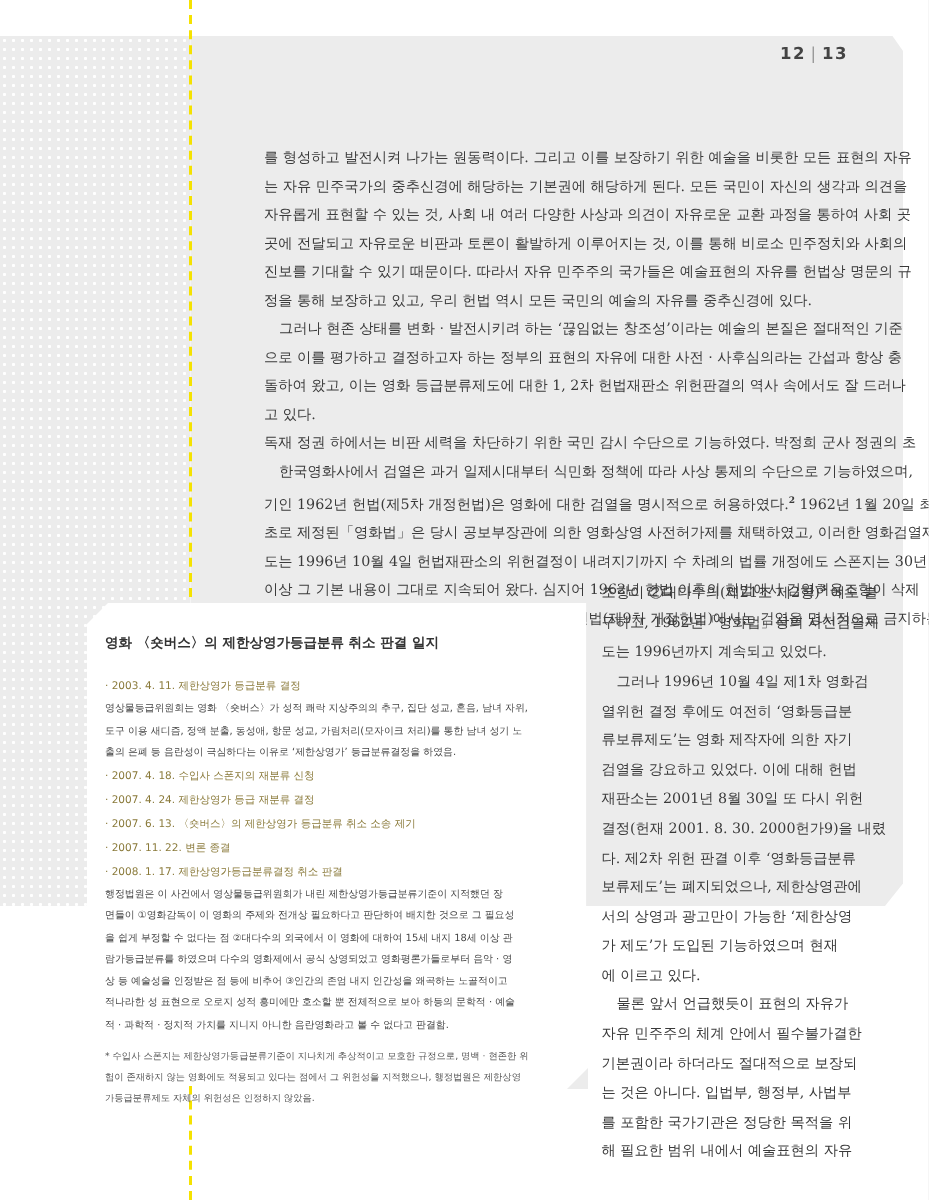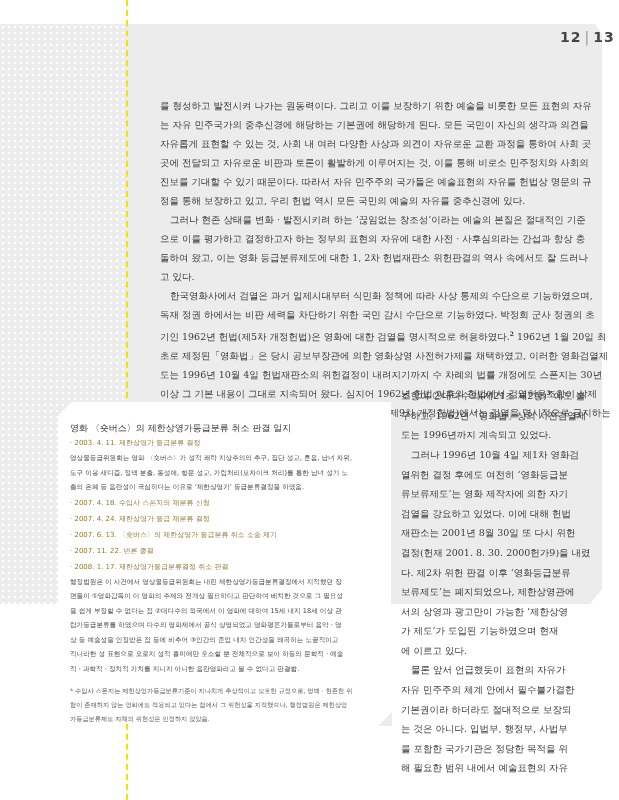--- a/index.html
+++ b/index.html
@@ -7,31 +7,31 @@
          font-family:"DejaVu Serif", serif; color:#3a3a3a; }
   .dots { position:absolute; left:0; top:24px; width:127px; height:580px;
           background-color:#ececec;
           background-image: radial-gradient(circle, #ffffff 0.9px, transparent 1.1px);
           background-size:6px 6px; }
   .panel { position:absolute; left:127px; top:24px; width:475px; height:580px; background:#ececec;
            clip-path: polygon(0 0, 468px 0, 475px 10px, 475px 565px, 463px 580px, 0 580px); }
   .yline { position:absolute; left:126px; top:0; height:800px; width:0;
            border-left:2px dashed #f5e200; }
   .pagenum { position:absolute; left:520px; top:29px; font-family:"DejaVu Sans", sans-serif;
-             font-size:14px; font-weight:bold; color:#444; letter-spacing:1px;margin-left:40px; }
+             font-size:11px; font-weight:bold; color:#444; letter-spacing:1px; }
   .pagenum .sep { color:#999; font-weight:normal; margin:0 3px; }
-  .main { position:absolute; left:160px; top:96px; width:440px; font-size:9.5px; line-height:19px;
+  .main { position:absolute; left:176px; top:96px; width:440px; font-size:9.5px; line-height:19px;
           text-align:justify; }
   .line { white-space:nowrap; display:block; }
   sup { font-size:6px; font-weight:bold; }
   .right { position:absolute; left:401px; top:383px; width:196px; font-size:9.5px; line-height:19.6px; }
   .box { position:absolute; left:58px; top:402px; width:333px; height:322px; background:#ffffff;
          clip-path: polygon(14px 0, 100% 0, 100% 100%, 0 100%, 0 14px); }
   .box-inner { position:absolute; left:70px; top:422px; width:322px; font-family:"DejaVu Sans", sans-serif; }
-  .box-title { font-size:9px; font-weight:normal; color:#333; }
+  .box-title { font-size:9px; font-weight:bold; color:#333; margin-bottom:14px; }
   .entry-date { font-size:7px; color:#8a7a3a; line-height:16px; white-space:nowrap; }
   .entry-body { font-size:6.6px; color:#444; line-height:14.5px; white-space:nowrap; }
   .note { margin-top:8px; font-size:6.2px; color:#555; line-height:14px; white-space:nowrap; }
   .box-corner { position:absolute; left:378px; top:712px; width:14px; height:14px; background:#ececec;
                 clip-path: polygon(100% 0, 100% 100%, 0 100%); }
 </style>
 </head>
 <body>
 
 <div class="dots"></div>
@@ -46,22 +46,22 @@
   <span class="line">를 형성하고 발전시켜 나가는 원동력이다. 그리고 이를 보장하기 위한 예술을 비롯한 모든 표현의 자유</span>
   <span class="line">는 자유 민주국가의 중추신경에 해당하는 기본권에 해당하게 된다. 모든 국민이 자신의 생각과 의견을</span>
   <span class="line">자유롭게 표현할 수 있는 것, 사회 내 여러 다양한 사상과 의견이 자유로운 교환 과정을 통하여 사회 곳</span>
   <span class="line">곳에 전달되고 자유로운 비판과 토론이 활발하게 이루어지는 것, 이를 통해 비로소 민주정치와 사회의</span>
   <span class="line">진보를 기대할 수 있기 때문이다. 따라서 자유 민주주의 국가들은 예술표현의 자유를 헌법상 명문의 규</span>
   <span class="line">정을 통해 보장하고 있고, 우리 헌법 역시 모든 국민의 예술의 자유를 중추신경에 있다.</span>
   <span class="line" style="padding-left:10px">그러나 현존 상태를 변화 · 발전시키려 하는 ‘끊임없는 창조성’이라는 예술의 본질은 절대적인 기준</span>
   <span class="line">으로 이를 평가하고 결정하고자 하는 정부의 표현의 자유에 대한 사전 · 사후심의라는 간섭과 항상 충</span>
   <span class="line">돌하여 왔고, 이는 영화 등급분류제도에 대한 1, 2차 헌법재판소 위헌판결의 역사 속에서도 잘 드러나</span>
   <span class="line">고 있다.</span>
+  <span class="line">독재 정권 하에서는 비판 세력을 차단하기 위한 국민 감시 수단으로 기능하였다. 박정희 군사 정권의 초</span>
   <span class="line" style="padding-left:10px">한국영화사에서 검열은 과거 일제시대부터 식민화 정책에 따라 사상 통제의 수단으로 기능하였으며,</span>
-  <span class="line">독재 정권 하에서는 비판 세력을 차단하기 위한 국민 감시 수단으로 기능하였다. 박정희 군사 정권의 초</span>
   <span class="line"><span>기인 1962년 헌법(제5차 개정헌법)은 영화에 대한 검열을 명시적으로 허용하였다.</span><sup>2</sup><span> 1962년 1월 20일 최</span></span>
   <span class="line">초로 제정된「영화법」은 당시 공보부장관에 의한 영화상영 사전허가제를 채택하였고, 이러한 영화검열제</span>
   <span class="line">도는 1996년 10월 4일 헌법재판소의 위헌결정이 내려지기까지 수 차례의 법률 개정에도 스폰지는 30년</span>
   <span class="line">이상 그 기본 내용이 그대로 지속되어 왔다. 심지어 1962년 헌법 이후의 헌법에서 검열허용조항이 삭제</span>
   <span class="line">되었고, 또 1987년 정치적 민주화의 결실인 현행헌법(제9차 개정헌법)에서는 검열을 명시적으로 금지하는</span>
 </div>
 
 <div class="right">
   <span class="line"><span>조항이 ②대다수의(제21조 제2항)</span><sup>3</sup><span> 에도 불</span></span>
   <span class="line">구하고, 1962년「영화법」상의 사전검열제</span>
@@ -95,21 +95,21 @@
   <div class="entry-body">영상물등급위원회는 영화 〈숏버스〉가 성적 쾌락 지상주의의 추구, 집단 성교, 혼음, 남녀 자위,</div>
   <div class="entry-body">도구 이용 새디즘, 정액 분출, 동성애, 항문 성교, 가림처리(모자이크 처리)를 통한 남녀 성기 노</div>
   <div class="entry-body">출의 은폐 등 음란성이 극심하다는 이유로 ‘제한상영가’ 등급분류결정을 하였음.</div>
 
   <div class="entry-date">· 2007. 4. 18. 수입사 스폰지의 재분류 신청</div>
   <div class="entry-date">· 2007. 4. 24. 제한상영가 등급 재분류 결정</div>
   <div class="entry-date">· 2007. 6. 13. 〈숏버스〉의 제한상영가 등급분류 취소 소송 제기</div>
   <div class="entry-date">· 2007. 11. 22. 변론 종결</div>
   <div class="entry-date">· 2008. 1. 17. 제한상영가등급분류결정 취소 판결</div>
 
-  <div class="entry-body">행정법원은 이 사건에서 영상물등급위원회는 내린 제한상영가등급분류결정에서 지적했던 장</div>
+  <div class="entry-body">행정법원은 이 사건에서 영상물등급위원회가 내린 제한상영가등급분류기준이 지적했던 장</div>
   <div class="entry-body">면들이 ①영화감독이 이 영화의 주제와 전개상 필요하다고 판단하여 배치한 것으로 그 필요성</div>
   <div class="entry-body">을 쉽게 부정할 수 없다는 점 ②대다수의 외국에서 이 영화에 대하여 15세 내지 18세 이상 관</div>
   <div class="entry-body">람가등급분류를 하였으며 다수의 영화제에서 공식 상영되었고 영화평론가들로부터 음악 · 영</div>
   <div class="entry-body">상 등 예술성을 인정받은 점 등에 비추어 ③인간의 존엄 내지 인간성을 왜곡하는 노골적이고</div>
   <div class="entry-body">적나라한 성 표현으로 오로지 성적 흥미에만 호소할 뿐 전체적으로 보아 하등의 문학적 · 예술</div>
   <div class="entry-body">적 · 과학적 · 정치적 가치를 지니지 아니한 음란영화라고 볼 수 없다고 판결함.</div>
 
   <div class="note">
     <div>* 수입사 스폰지는 제한상영가등급분류기준이 지나치게 추상적이고 모호한 규정으로, 명백 · 현존한 위</div>
     <div>  험이 존재하지 않는 영화에도 적용되고 있다는 점에서 그 위헌성을 지적했으나, 행정법원은 제한상영</div>

